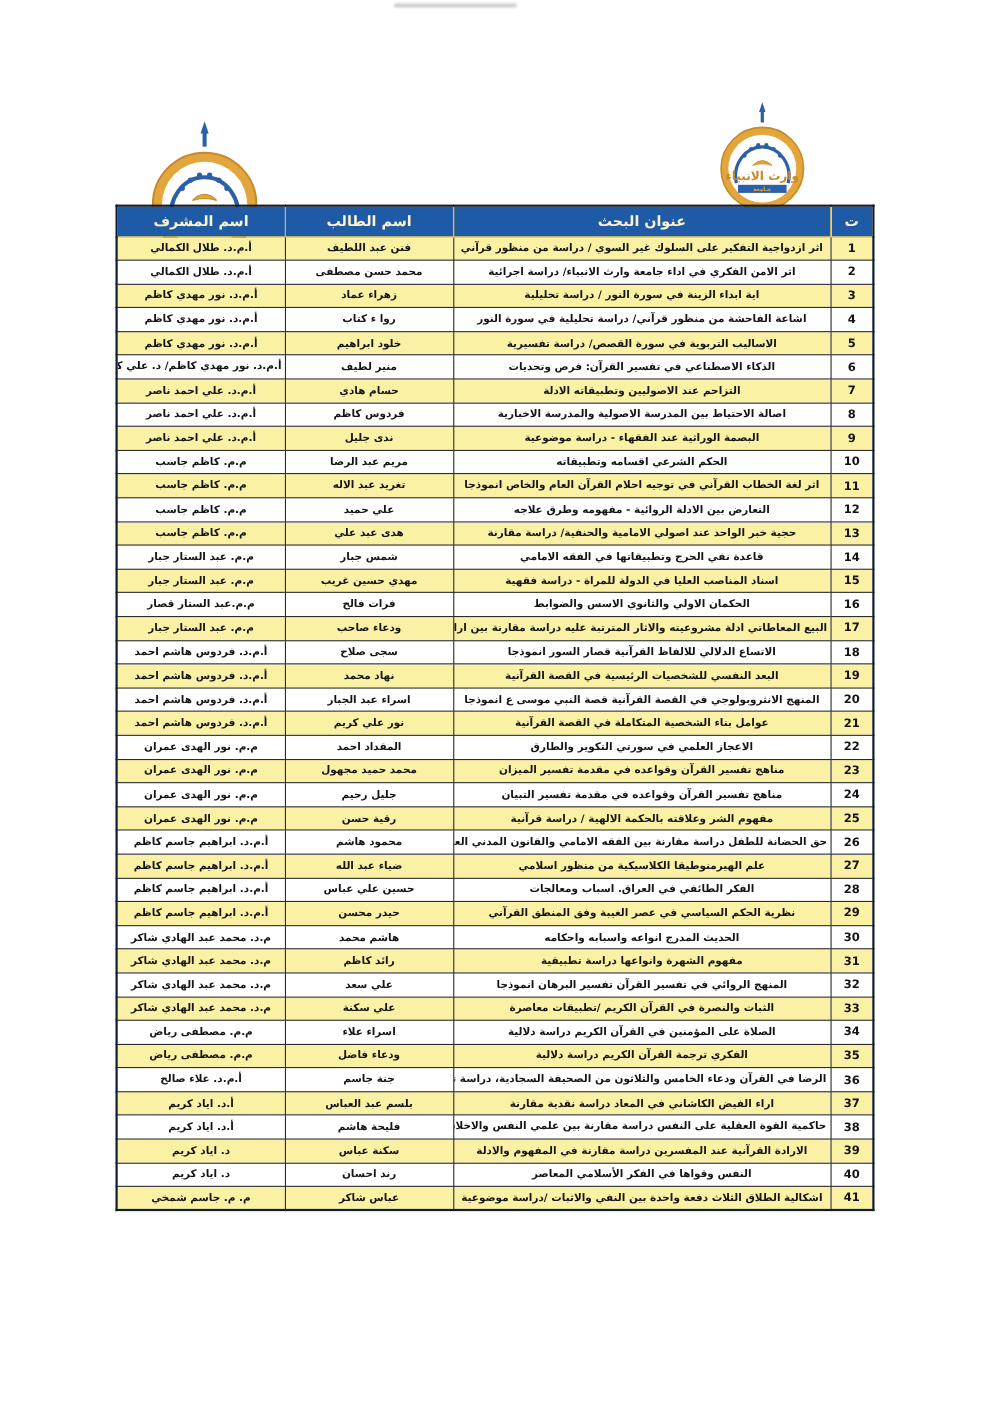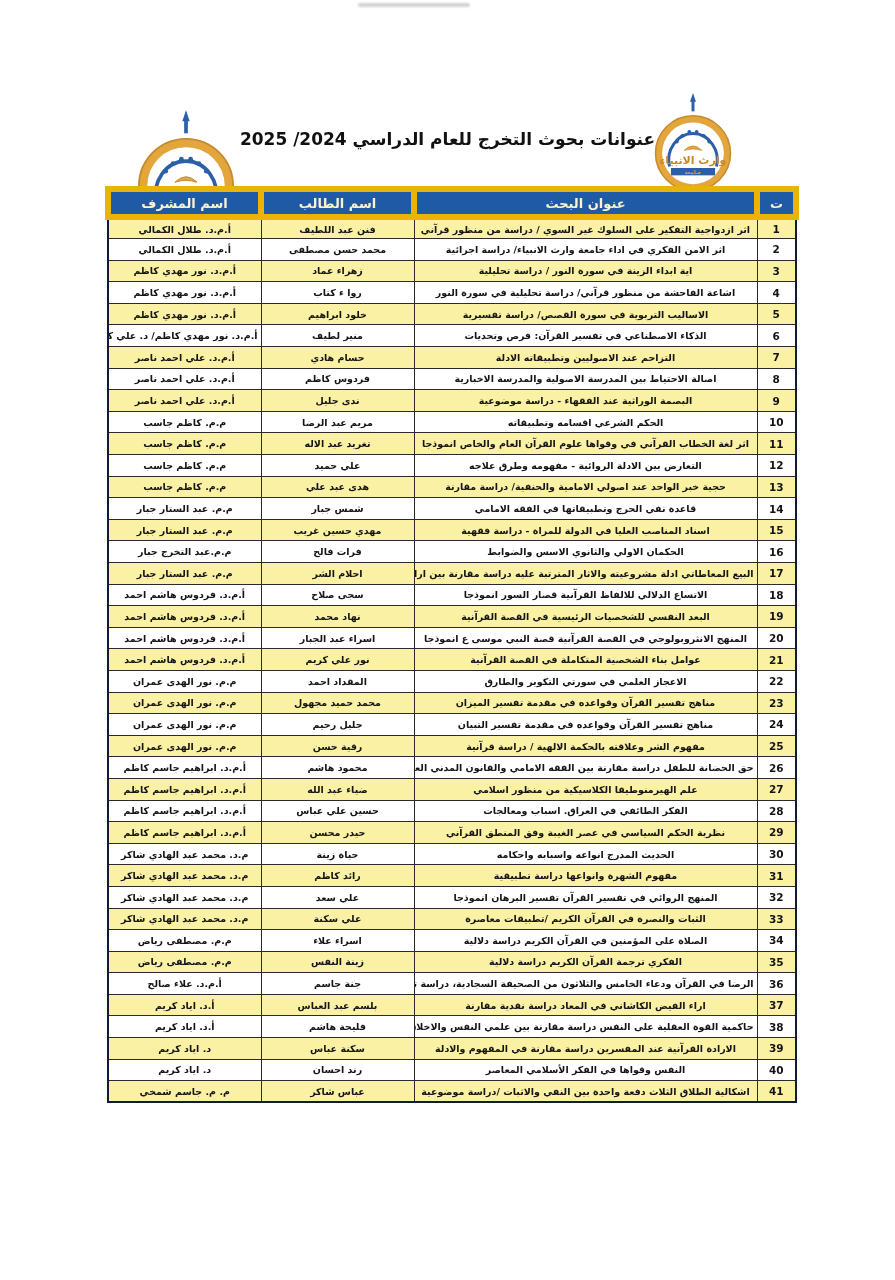--- a/index.html
+++ b/index.html
@@ -53,21 +53,21 @@
     white-space:nowrap;
     overflow:hidden;
     color:var(--ink);
     font-weight:bold;
   }
   thead th{
     background:var(--header-bg);
     color:var(--header-text);
     height:28px;
     font-size:13px;
-    border:6px solid #eab308;
+    border:1px solid #eab308;
   }
   tbody td{height:21.6px;padding:0 3px;font-size:9.5px;}
   tbody tr:nth-child(odd) td{background:var(--row-alt);}
   tbody tr:nth-child(even) td{background:var(--row-bg);}
   td.col-n{font-size:10.5px;}
   col.c-n{width:39px;}
   col.c-title{width:343px;}
   col.c-student{width:153px;}
   col.c-supervisor{width:153px;}
 </style>
@@ -93,21 +93,20 @@
         <circle cx="66" cy="58" r="2.6"></circle>
           <circle cx="74" cy="66" r="2.6"></circle>
       </g>
       <path d="M40,78 q12,-12 24,0 q-12,-4 -24,0" fill="#E2A63D" stroke="#C8892A" stroke-width="1"></path>
       <text x="52" y="96" text-anchor="middle" font-size="15" font-weight="bold" fill="#C8892A" font-family="DejaVu Sans, sans-serif">وارث الانبياء</text>
       <rect x="22" y="102" width="60" height="10" fill="#2B5FA8"></rect>
       <text x="52" y="110" text-anchor="middle" font-size="7" font-weight="bold" fill="#E2A63D" font-family="DejaVu Sans, sans-serif">جـامعة</text>
     </svg>
   </div>
 
-  <div class="doc-title">عنوانات بحوث التخرج للعام الدراسي 2024/ 2025</div>
 
   <div class="logo logo-left">
     <svg viewBox="0 0 104 136" xmlns="http://www.w3.org/2000/svg">
       <polygon points="52,0 48,12 56,12" fill="#2B5FA8"></polygon>
       <rect x="50" y="9" width="4" height="16" fill="#2B5FA8"></rect>
       <circle cx="52" cy="82" r="51" fill="#E2A63D" stroke="#C8892A" stroke-width="2"></circle>
       <circle cx="52" cy="82" r="42" fill="#ffffff"></circle>
       <path d="M20,100 A33,36 0 1 1 84,100" fill="none" stroke="#2B5FA8" stroke-width="4"></path>
       <g fill="#2B5FA8">
         <circle cx="30" cy="66" r="2.6"></circle>
@@ -198,21 +197,21 @@
           <td class="col-supervisor">أ.م.د. علي احمد ناصر</td>
         </tr>
         <tr>
           <td class="col-n">10</td>
           <td class="col-title">الحكم الشرعي اقسامه وتطبيقاته</td>
           <td class="col-student">مريم عبد الرضا</td>
           <td class="col-supervisor">م.م. كاظم جاسب</td>
         </tr>
         <tr>
           <td class="col-n">11</td>
-          <td class="col-title">اثر لغة الخطاب القرآني في وقواها علوم القرآن العام والخاص انموذجا</td>
+          <td class="col-title">اثر لغة الخطاب القرآني في توجيه احلام القرآن العام والخاص انموذجا</td>
           <td class="col-student">تغريد عبد الاله</td>
           <td class="col-supervisor">م.م. كاظم جاسب</td>
         </tr>
         <tr>
           <td class="col-n">12</td>
           <td class="col-title">التعارض بين الادلة الروائية - مفهومه وطرق علاجه</td>
           <td class="col-student">علي حميد</td>
           <td class="col-supervisor">م.م. كاظم جاسب</td>
         </tr>
         <tr>
@@ -230,26 +229,26 @@
         <tr>
           <td class="col-n">15</td>
           <td class="col-title">اسناد المناصب العليا في الدولة للمراة - دراسة فقهية</td>
           <td class="col-student">مهدي حسين غريب</td>
           <td class="col-supervisor">م.م. عبد الستار جبار</td>
         </tr>
         <tr>
           <td class="col-n">16</td>
           <td class="col-title">الحكمان الاولي والثانوي الاسس والضوابط</td>
           <td class="col-student">فرات فالح</td>
-          <td class="col-supervisor">م.م.عبد التخرج جبار</td>
+          <td class="col-supervisor">م.م.عبد الستار قصار</td>
         </tr>
         <tr>
           <td class="col-n">17</td>
           <td class="col-title">البيع المعاطاتي ادلة مشروعيته والاثار المترتبة عليه دراسة مقارنة بين اراء الامامية والشافعية</td>
-          <td class="col-student">احلام الشر</td>
+          <td class="col-student">ودعاء صاحب</td>
           <td class="col-supervisor">م.م. عبد الستار جبار</td>
         </tr>
         <tr>
           <td class="col-n">18</td>
           <td class="col-title">الاتساع الدلالي للالفاظ القرآنية قصار السور انموذجا</td>
           <td class="col-student">سجى صلاح</td>
           <td class="col-supervisor">أ.م.د. فردوس هاشم احمد</td>
         </tr>
         <tr>
           <td class="col-n">19</td>
@@ -313,21 +312,21 @@
         </tr>
         <tr>
           <td class="col-n">29</td>
           <td class="col-title">نظرية الحكم السياسي في عصر الغيبة وفق المنطق القرآني</td>
           <td class="col-student">حيدر محسن</td>
           <td class="col-supervisor">أ.م.د. ابراهيم جاسم كاظم</td>
         </tr>
         <tr>
           <td class="col-n">30</td>
           <td class="col-title">الحديث المدرج انواعه واسبابه واحكامه</td>
-          <td class="col-student">حياة زينة</td>
+          <td class="col-student">هاشم محمد</td>
           <td class="col-supervisor">م.د. محمد عبد الهادي شاكر</td>
         </tr>
         <tr>
           <td class="col-n">31</td>
           <td class="col-title">مفهوم الشهرة وانواعها دراسة تطبيقية</td>
           <td class="col-student">رائد كاظم</td>
           <td class="col-supervisor">م.د. محمد عبد الهادي شاكر</td>
         </tr>
         <tr>
           <td class="col-n">32</td>
@@ -343,21 +342,21 @@
         </tr>
         <tr>
           <td class="col-n">34</td>
           <td class="col-title">الصلاة على المؤمنين في القرآن الكريم دراسة دلالية</td>
           <td class="col-student">اسراء علاء</td>
           <td class="col-supervisor">م.م. مصطفى رياض</td>
         </tr>
         <tr>
           <td class="col-n">35</td>
           <td class="col-title">الفكري ترجمة القرآن الكريم دراسة دلالية</td>
-          <td class="col-student">زينة النفس</td>
+          <td class="col-student">ودعاء فاضل</td>
           <td class="col-supervisor">م.م. مصطفى رياض</td>
         </tr>
         <tr>
           <td class="col-n">36</td>
           <td class="col-title">الرضا في القرآن ودعاء الخامس والثلاثون من الصحيفة السجادية، دراسة تحليلة</td>
           <td class="col-student">جنة جاسم</td>
           <td class="col-supervisor">أ.م.د. علاء صالح</td>
         </tr>
         <tr>
           <td class="col-n">37</td>

